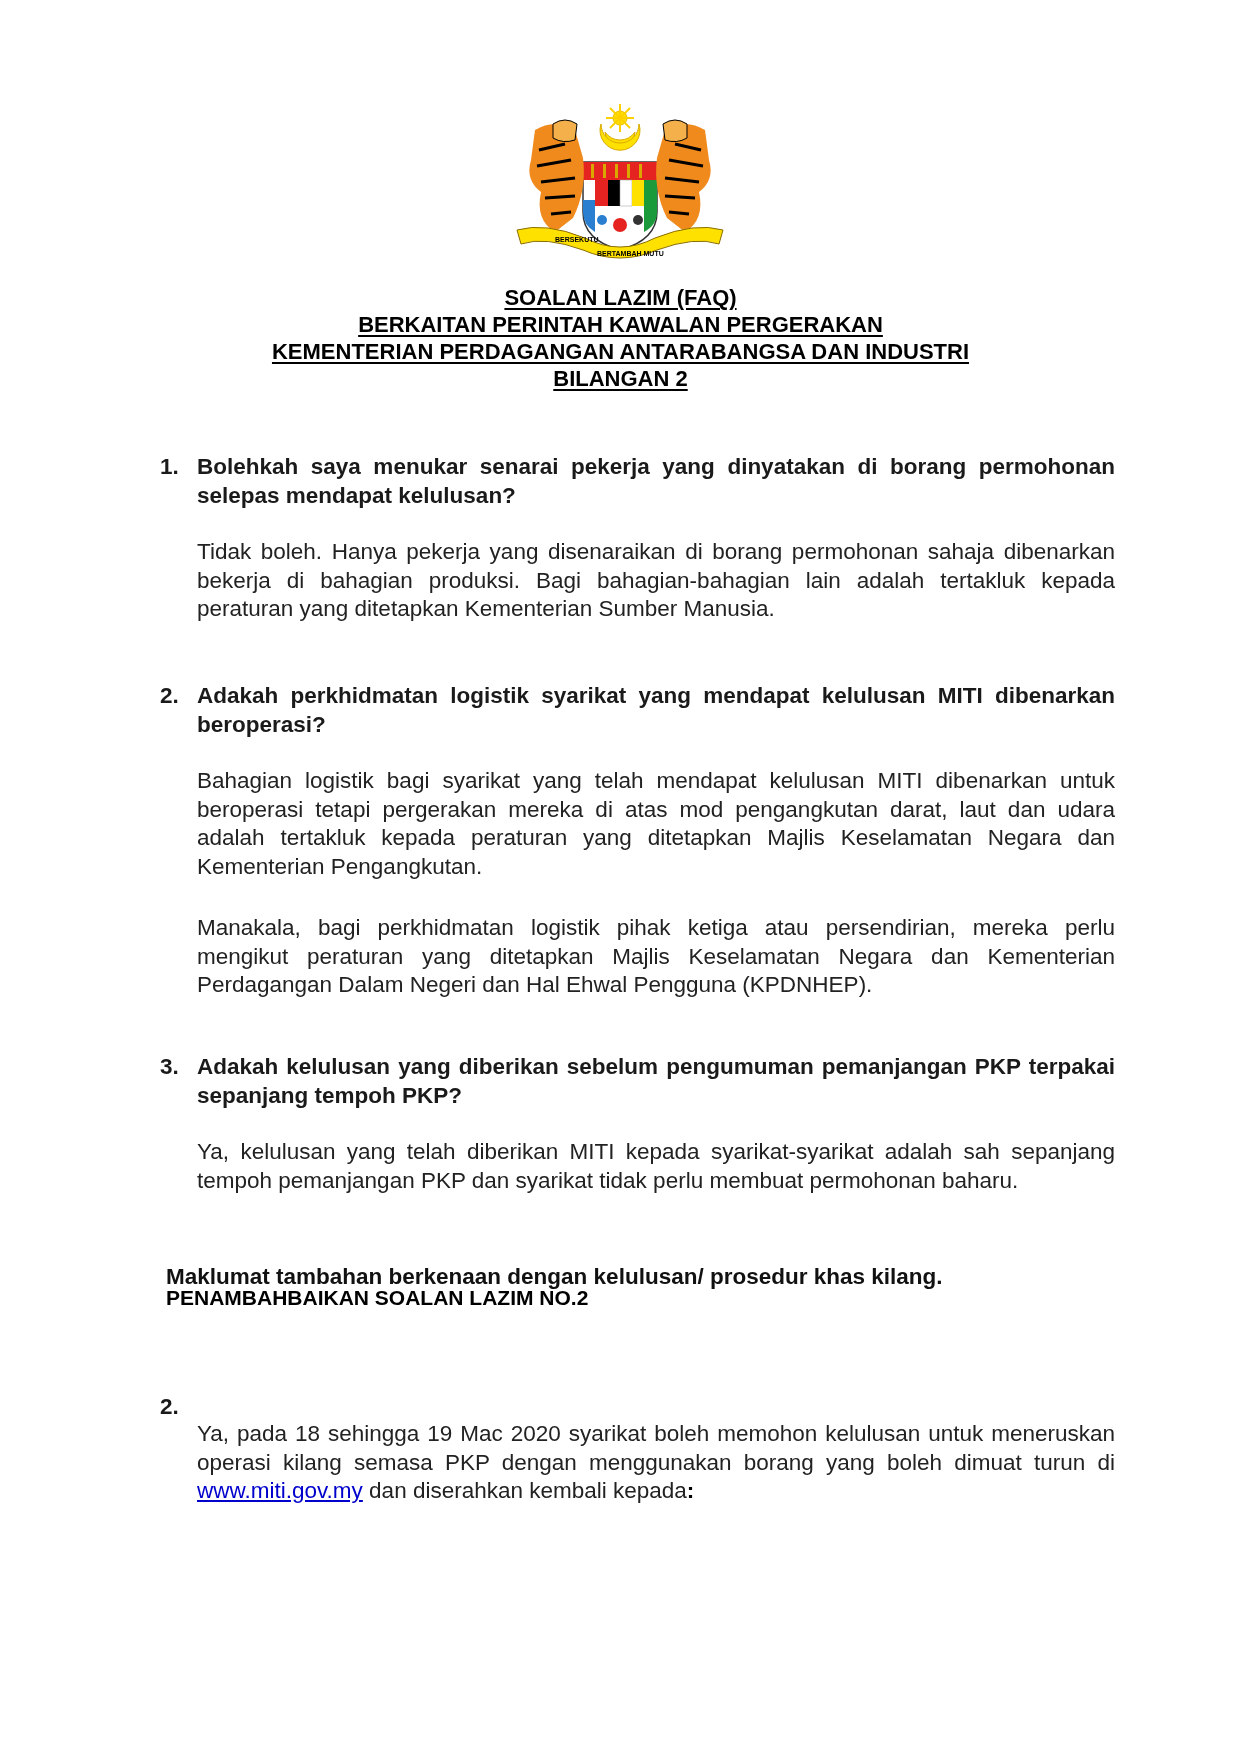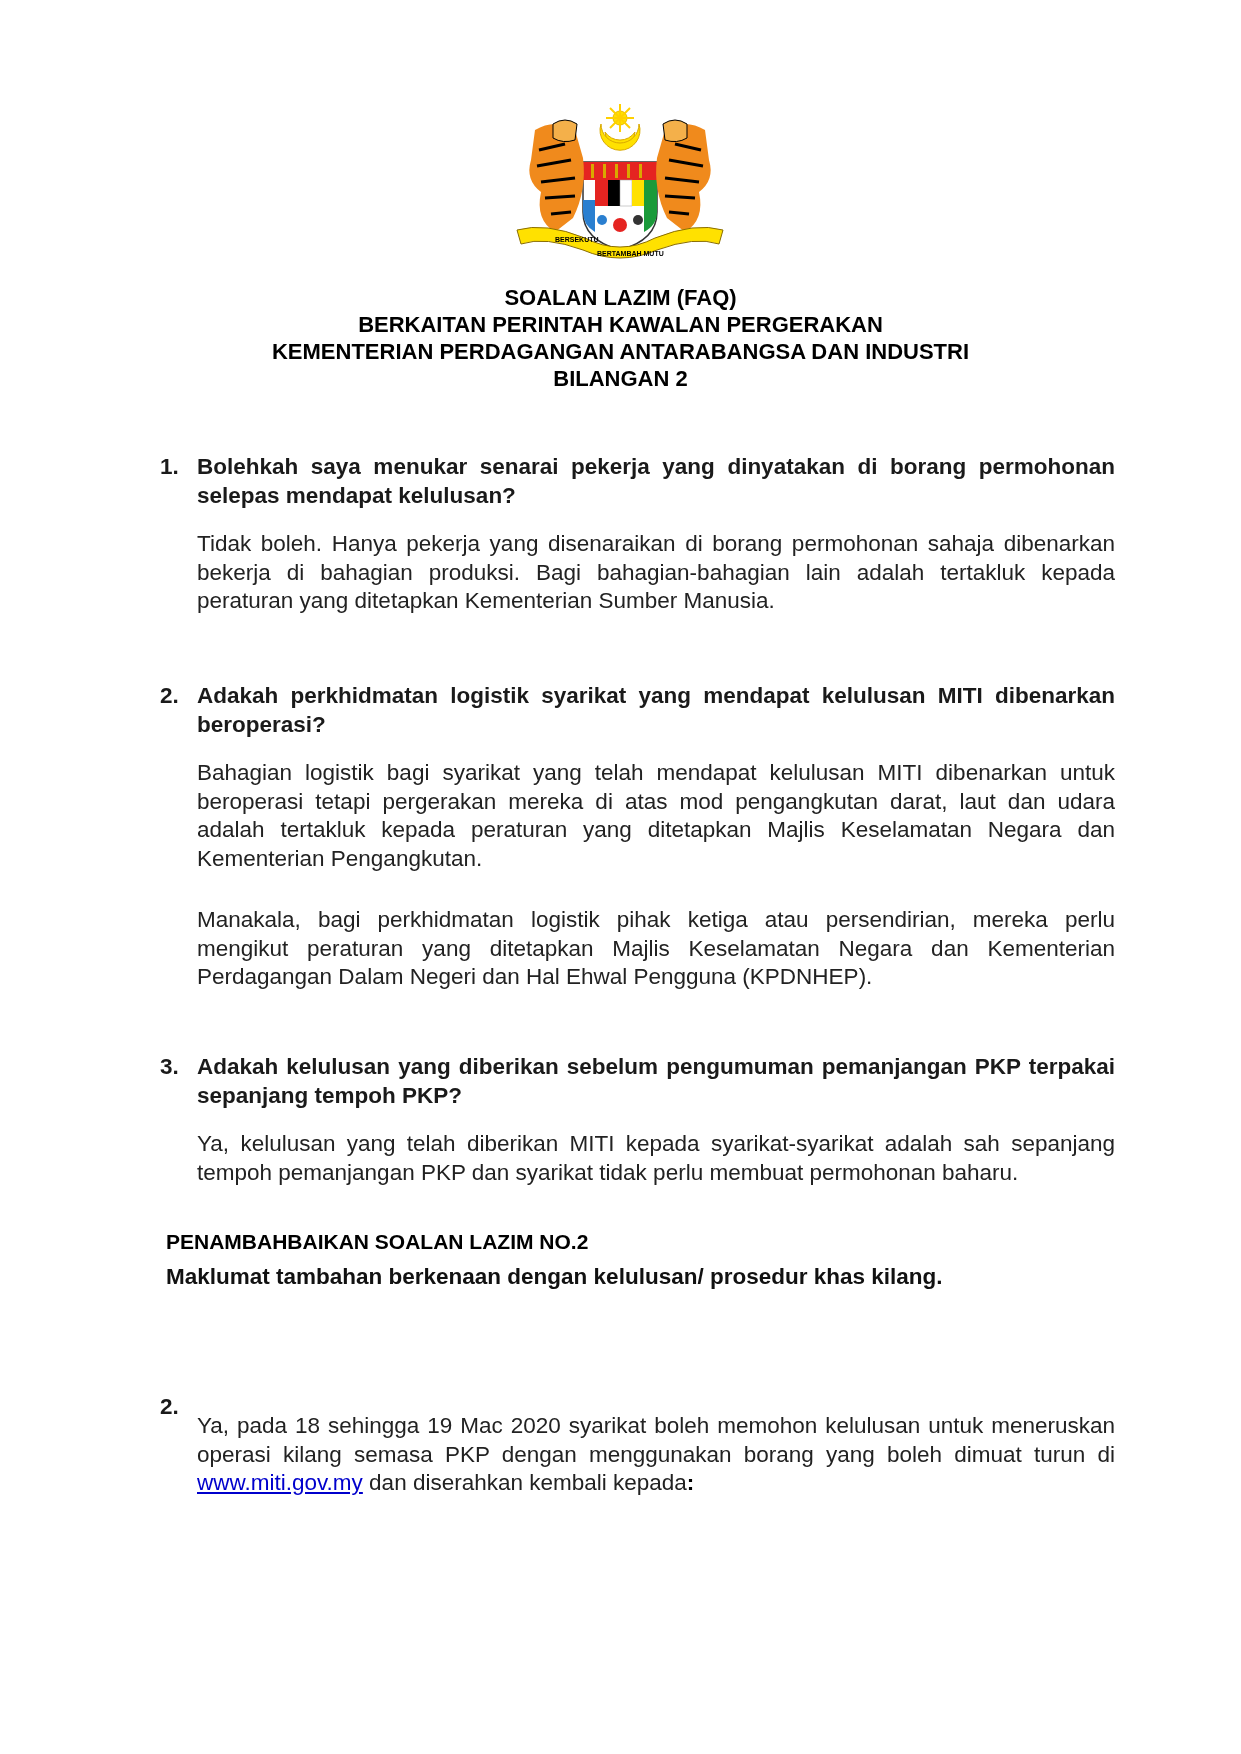--- a/index.html
+++ b/index.html
@@ -4,28 +4,28 @@
 <style>
   html, body { margin: 0; padding: 0; background: #ffffff; }
   body { width: 1241px; height: 1754px; position: relative; overflow: hidden;
          font-family: "Liberation Sans", sans-serif; color: #222222; }
 
   .crest { position: absolute; left: 505px; top: 100px; width: 230px; height: 160px; }
 
   .title-block { position: absolute; left: 0; width: 1241px; top: 284px; text-align: center; }
   .title-line { display: block; font-weight: bold; font-size: 22px; line-height: 27px;
                 color: #000; }
-  .title-line span { text-decoration-thickness: 2px; text-underline-offset: 3px; margin-top: 40px; }
+  .title-line span { text-decoration: underline; text-decoration-thickness: 2px; text-underline-offset: 3px; margin-top: 40px; }
 
   .qa { position: absolute; left: 160px; width: 955px; }
   .q { position: relative; padding-left: 37px; font-weight: bold; font-size: 22.5px;
        line-height: 29px; color: #1a1a1a; text-align: justify; text-align-last: left; }
   .q .num { position: absolute; left: 0; top: 0; }
   .a { margin-left: 37px; font-size: 22.5px; line-height: 28.5px; text-align: justify;
-       text-align-last: left; color: #222; margin-top: 20px; }
+       text-align-last: left; color: #222; margin-top: 28px; }
   .a + .a { margin-top: 33px; }
 
   .section-head { position: absolute; left: 166px; font-weight: bold; font-size: 21px; color: #000; }
   .section-sub  { position: absolute; left: 166px; font-weight: bold; font-size: 22.5px; color: #111; }
 
   a.link { color: #0000cc; text-decoration: underline; }
   .colon { font-weight: bold; color: #000; }
 </style>
 </head>
 <body>
@@ -122,21 +122,21 @@
 </div>
 
 <div class="qa" style="top:1052px;">
   <div class="q">
     <span class="num">3.</span>
     <span>Adakah kelulusan yang diberikan sebelum pengumuman pemanjangan PKP terpakai sepanjang tempoh PKP?</span>
   </div>
   <div class="a">Ya, kelulusan yang telah diberikan MITI kepada syarikat-syarikat adalah sah sepanjang tempoh pemanjangan PKP dan syarikat tidak perlu membuat permohonan baharu.</div>
 </div>
 
-<div class="section-head" style="top:1230px;">PENAMBAHBAIKAN SOALAN LAZIM NO.2</div>
+<div class="section-head" style="top:1286px;">PENAMBAHBAIKAN SOALAN LAZIM NO.2</div>
 <div class="section-sub" style="top:1264px;">Maklumat tambahan berkenaan dengan kelulusan/ prosedur khas kilang.</div>
 
 <div class="qa" style="top:1392px;">
   <div class="q">
     <span class="num">2.</span>
   </div>
   <div class="a">
     <span>Ya, pada 18 sehingga 19 Mac 2020 syarikat boleh memohon kelulusan untuk meneruskan operasi kilang semasa PKP dengan menggunakan borang yang boleh dimuat turun di </span><a class="link">www.miti.gov.my</a><span> dan diserahkan kembali kepada</span><span class="colon">:</span>
   </div>
 </div>

